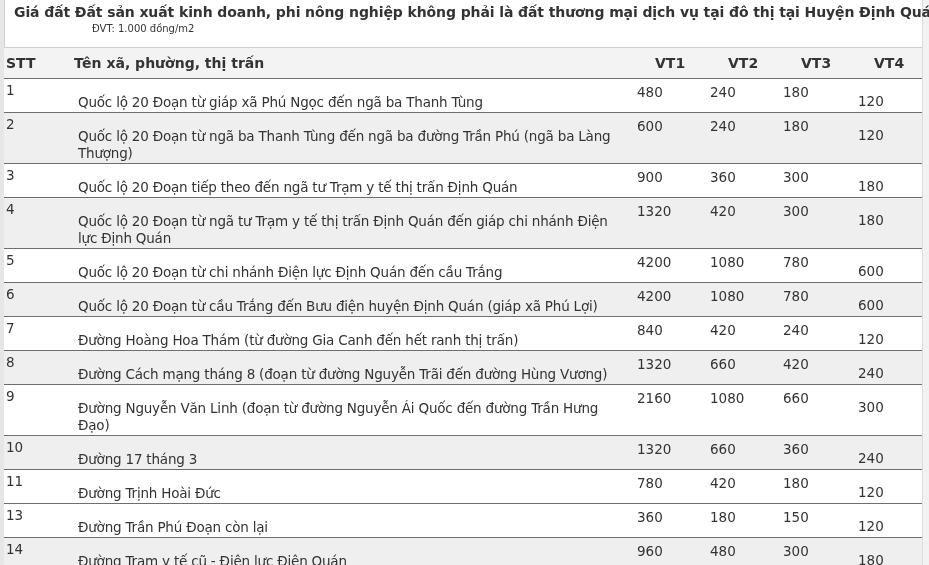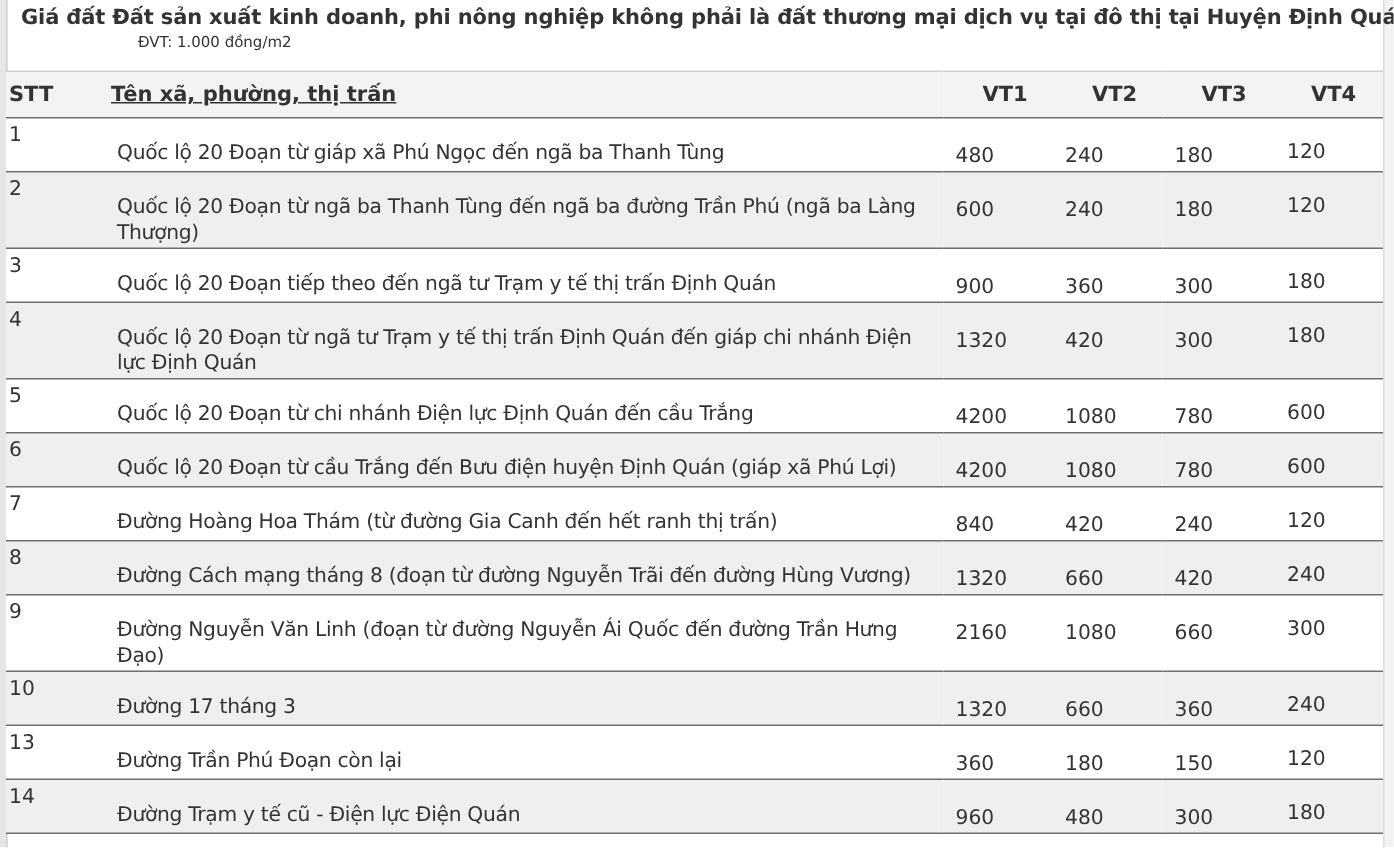--- a/index.html
+++ b/index.html
@@ -35,34 +35,34 @@
     table.grid col.c-stt { width: 68px; }
     table.grid col.c-name { width: 557px; }
     table.grid col.c-v { width: 73px; }
     table.grid col.c-v4 { width: 74px; }
     thead tr { height: 31px; background: #f3f3f3; margin-left: 40px; }
     thead th {
       font-weight: bold; text-align: left; padding: 0 0 0 2px;
       border-top: 1px solid #cfcfcf; border-bottom: 1px solid #6e6e6e;
       color: #333; font-size: 14px; vertical-align: middle;
     }
-    thead th.h-name { padding-left: 2px; text-decoration: underline; }
+    thead th.h-name { padding-left: 2px; }
     thead th.h-v { padding-left: 26px; }
     tbody tr { border-bottom: 1px solid #6e6e6e; }
     tbody tr.single { height: 29px; }
     tbody tr.double { height: 46px; }
     tbody tr.odd { background: #ffffff; }
     tbody tr.even { background: #efefef; }
     tbody td {
       vertical-align: top; padding-top: 5px; line-height: 17px;
       color: #333; font-family: "DejaVu Sans", sans-serif;
     }
     td.stt { padding-left: 2px; padding-top: 3px; }
     td.name { padding-left: 6px; padding-right: 6px; padding-top: 15px; letter-spacing: -0.2px; }
-    td.v { padding-left: 8px; padding-top: 17px; }
+    td.v { padding-left: 8px; padding-top: 5px; }
     td.v4 { padding-left: 10px; padding-top: 14px; margin-top: 44px; }
   </style>
 </head>
 <body>
 
 <div class="left-edge"></div>
 <div class="right-edge"></div>
 
 <div class="title">Giá đất Đất sản xuất kinh doanh, phi nông nghiệp không phải là đất thương mại dịch vụ tại đô thị tại Huyện Định Quán</div>
 <div class="unit">ĐVT: 1.000 đồng/m2</div>
@@ -161,20 +161,28 @@
     </tr>
     <tr class="single even">
       <td class="stt">10</td>
       <td class="name">Đường 17 tháng 3</td>
       <td class="v">1320</td>
       <td class="v">660</td>
       <td class="v">360</td>
       <td class="v4">240</td>
     </tr>
     <tr class="single odd">
+      <td class="stt">11</td>
+      <td class="name">Đường Trịnh Hoài Đức</td>
+      <td class="v">780</td>
+      <td class="v">420</td>
+      <td class="v">180</td>
+      <td class="v4">120</td>
+    </tr>
+    <tr class="single odd">
       <td class="stt">13</td>
       <td class="name">Đường Trần Phú Đoạn còn lại</td>
       <td class="v">360</td>
       <td class="v">180</td>
       <td class="v">150</td>
       <td class="v4">120</td>
     </tr>
     <tr class="single even">
       <td class="stt">14</td>
       <td class="name">Đường Trạm y tế cũ - Điện lực Điện Quán</td>

